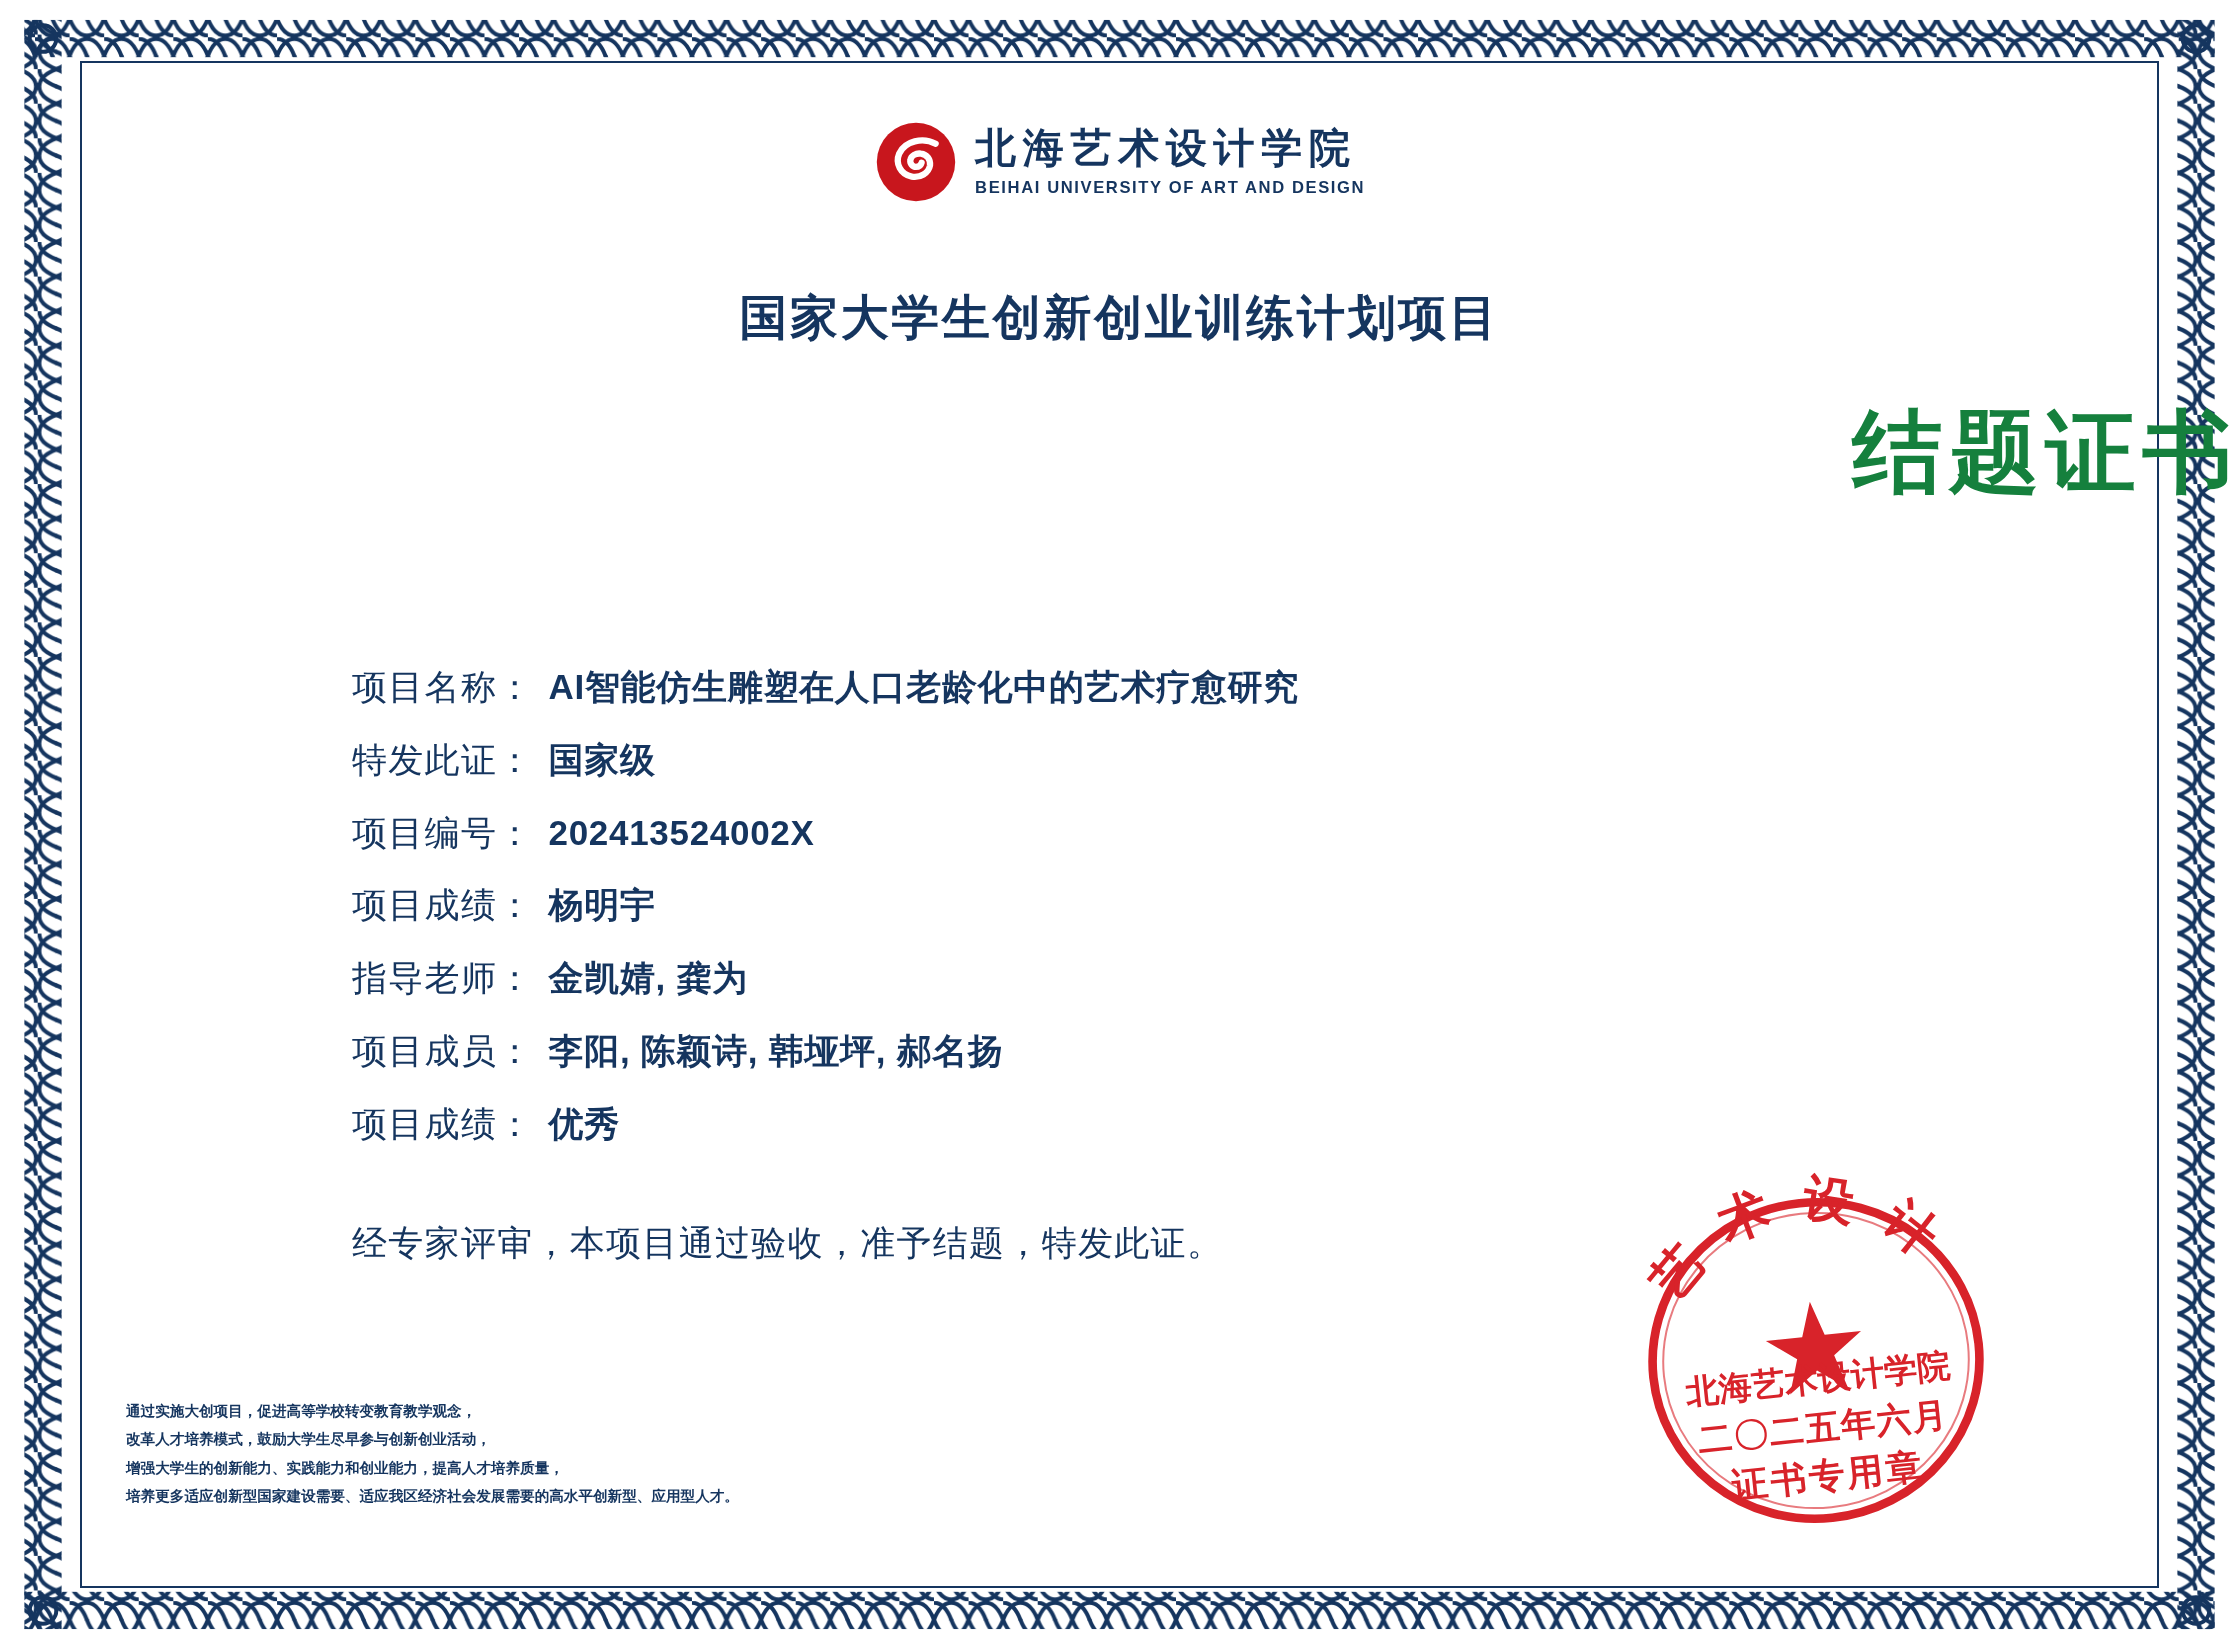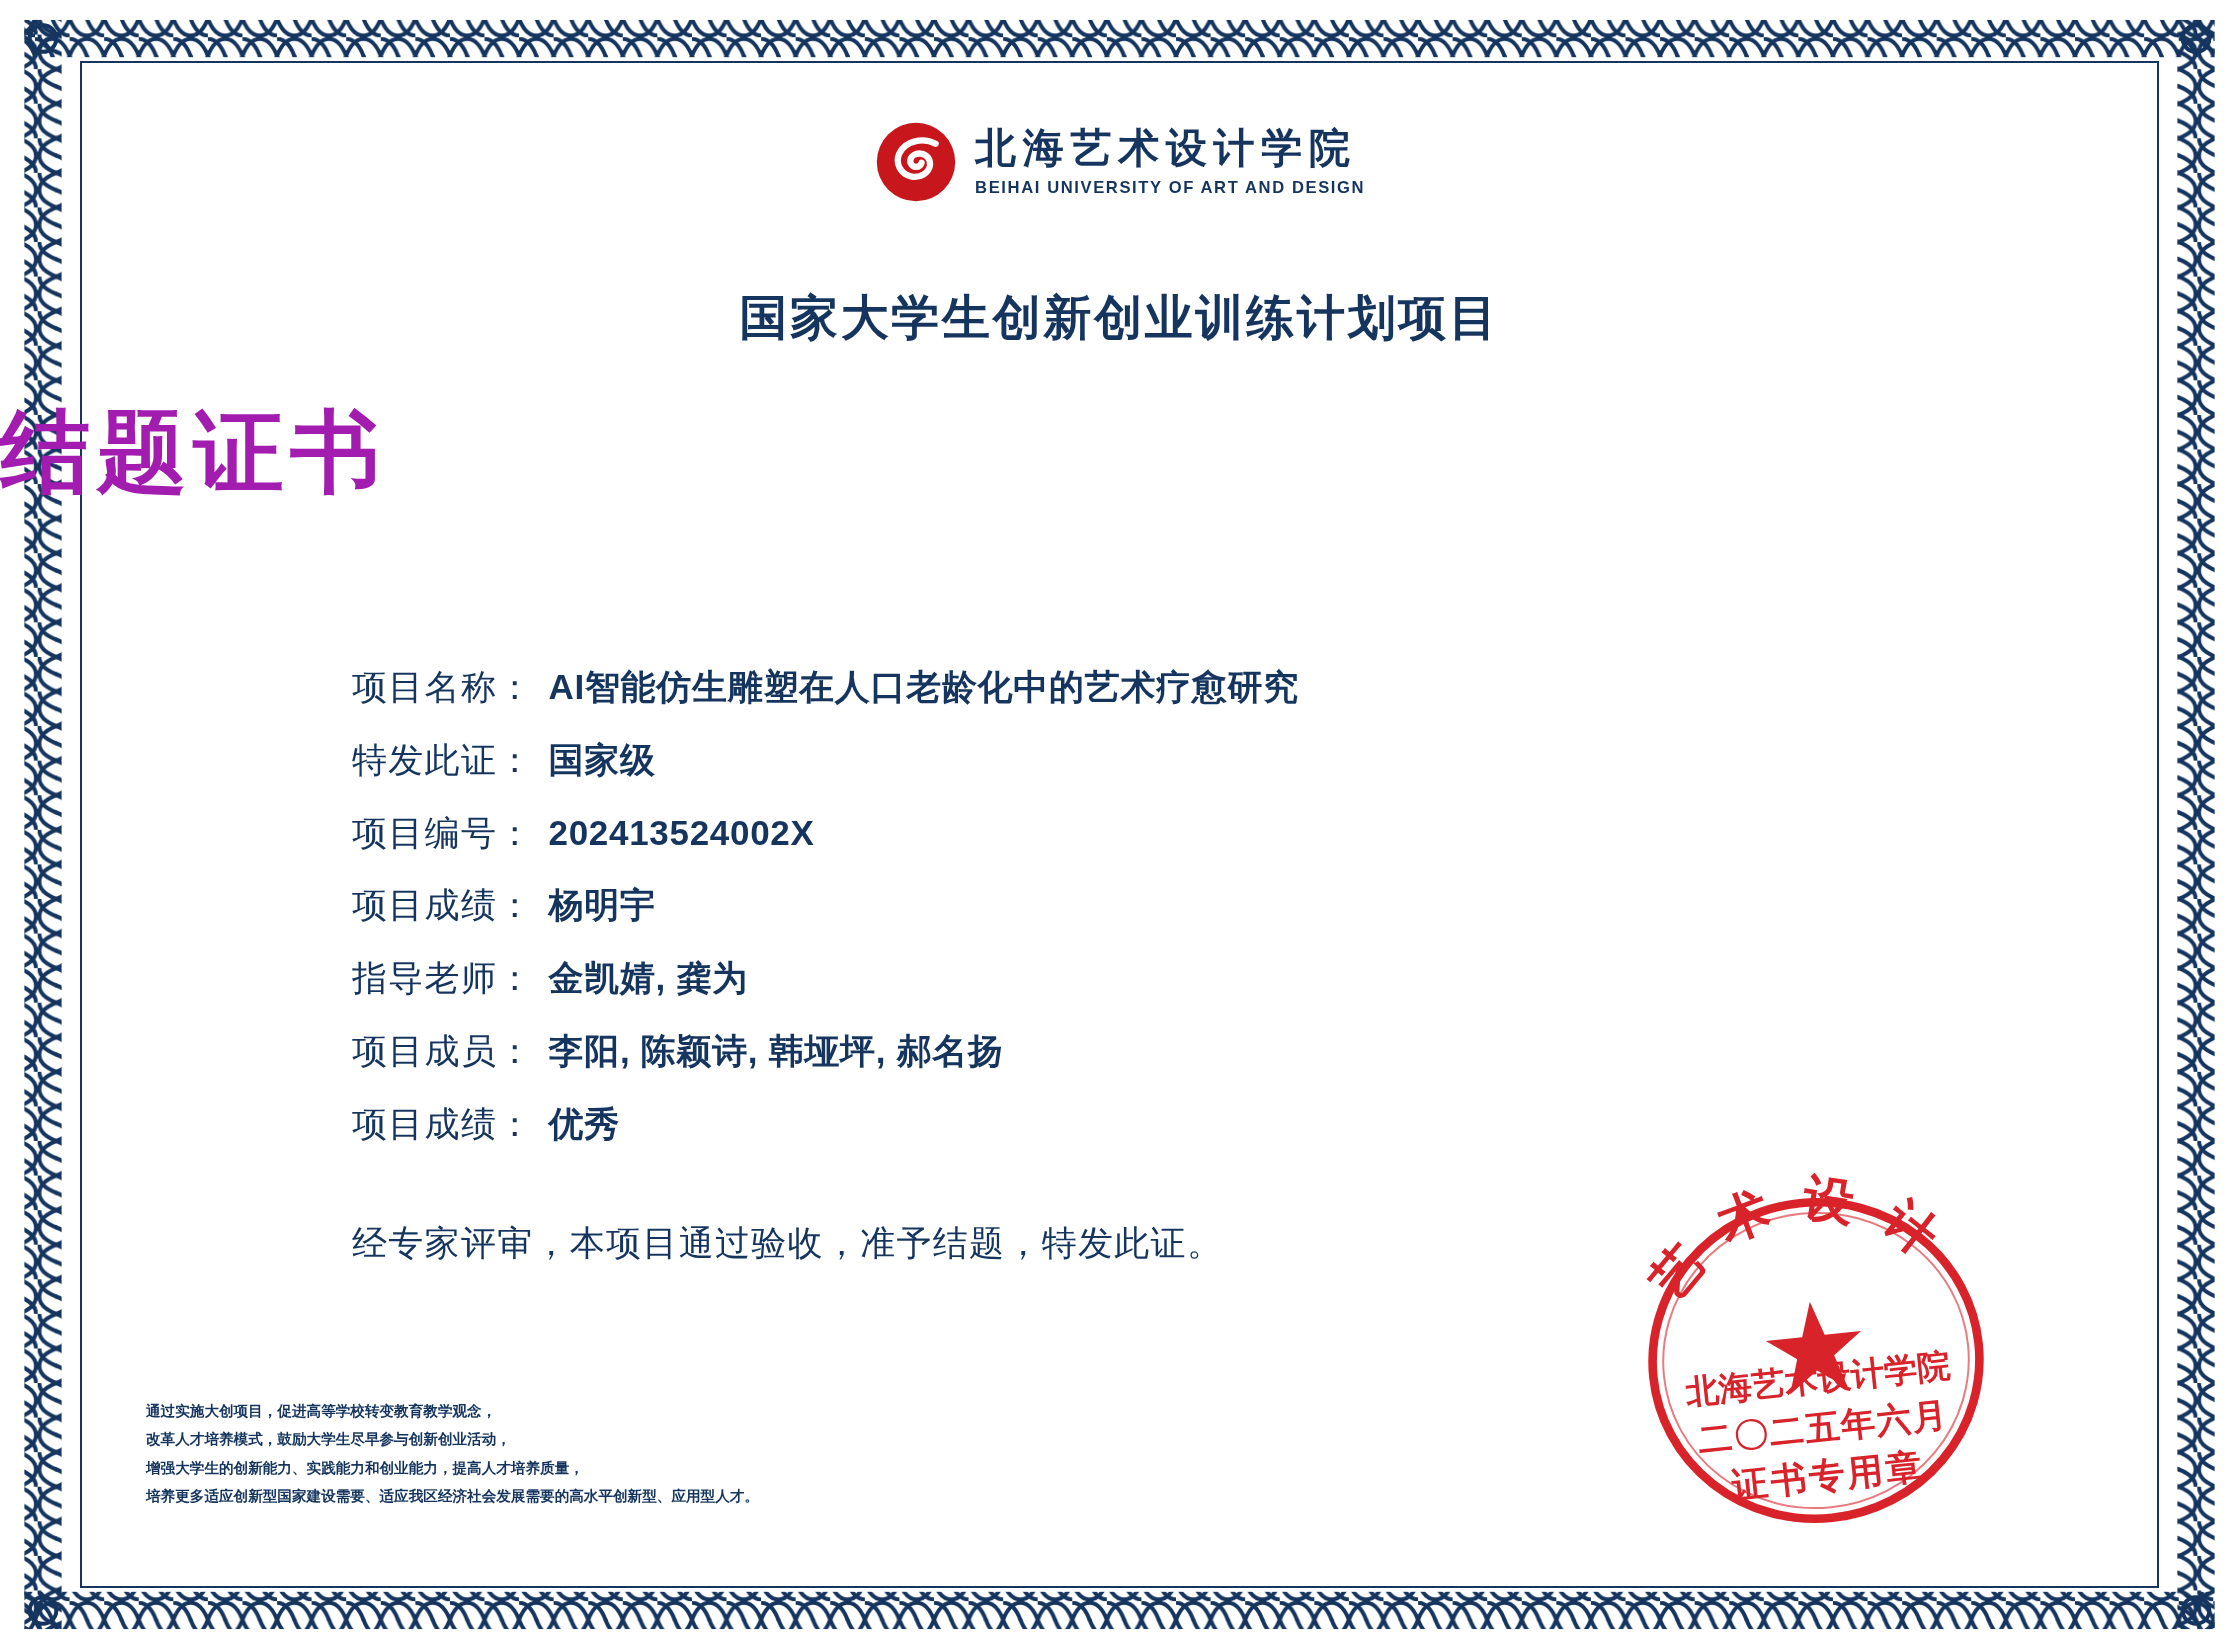--- a/index.html
+++ b/index.html
@@ -97,25 +97,25 @@
     font-weight: 700;
     color: #15355f;
     letter-spacing: 2.7px;
     white-space: nowrap;
   }
   .title-sub {
     position: absolute;
     left: 0;
     top: 392px;
     width: 2239px;
-    text-align: left;
+    text-align: right;
     font-family: "DejaVu Serif", "Liberation Serif", serif;
     font-size: 90px;
     font-weight: 700;
-    color: #a21caf;
+    color: #15803d;
     letter-spacing: 6.7px;
     white-space: nowrap;
   }
 
   
   .fields {
     position: absolute;
     left: 352px;
     top: 665px;
     width: 1596px;
@@ -145,21 +145,21 @@
     top: 1220px;
     color: #15355f;
     font-size: 35px;
     letter-spacing: 1.3px;
     white-space: nowrap;
   }
 
   
   .footnote {
     position: absolute;
-    left: 146px;
+    left: 126px;
     top: 1397px;
     width: 1264px;
     color: #15355f;
     font-family: "DejaVu Serif", "Liberation Serif", serif;
     font-size: 14.6px;
     font-weight: 700;
     line-height: 1.95;
   }
   .footnote div { white-space: nowrap; }
 

